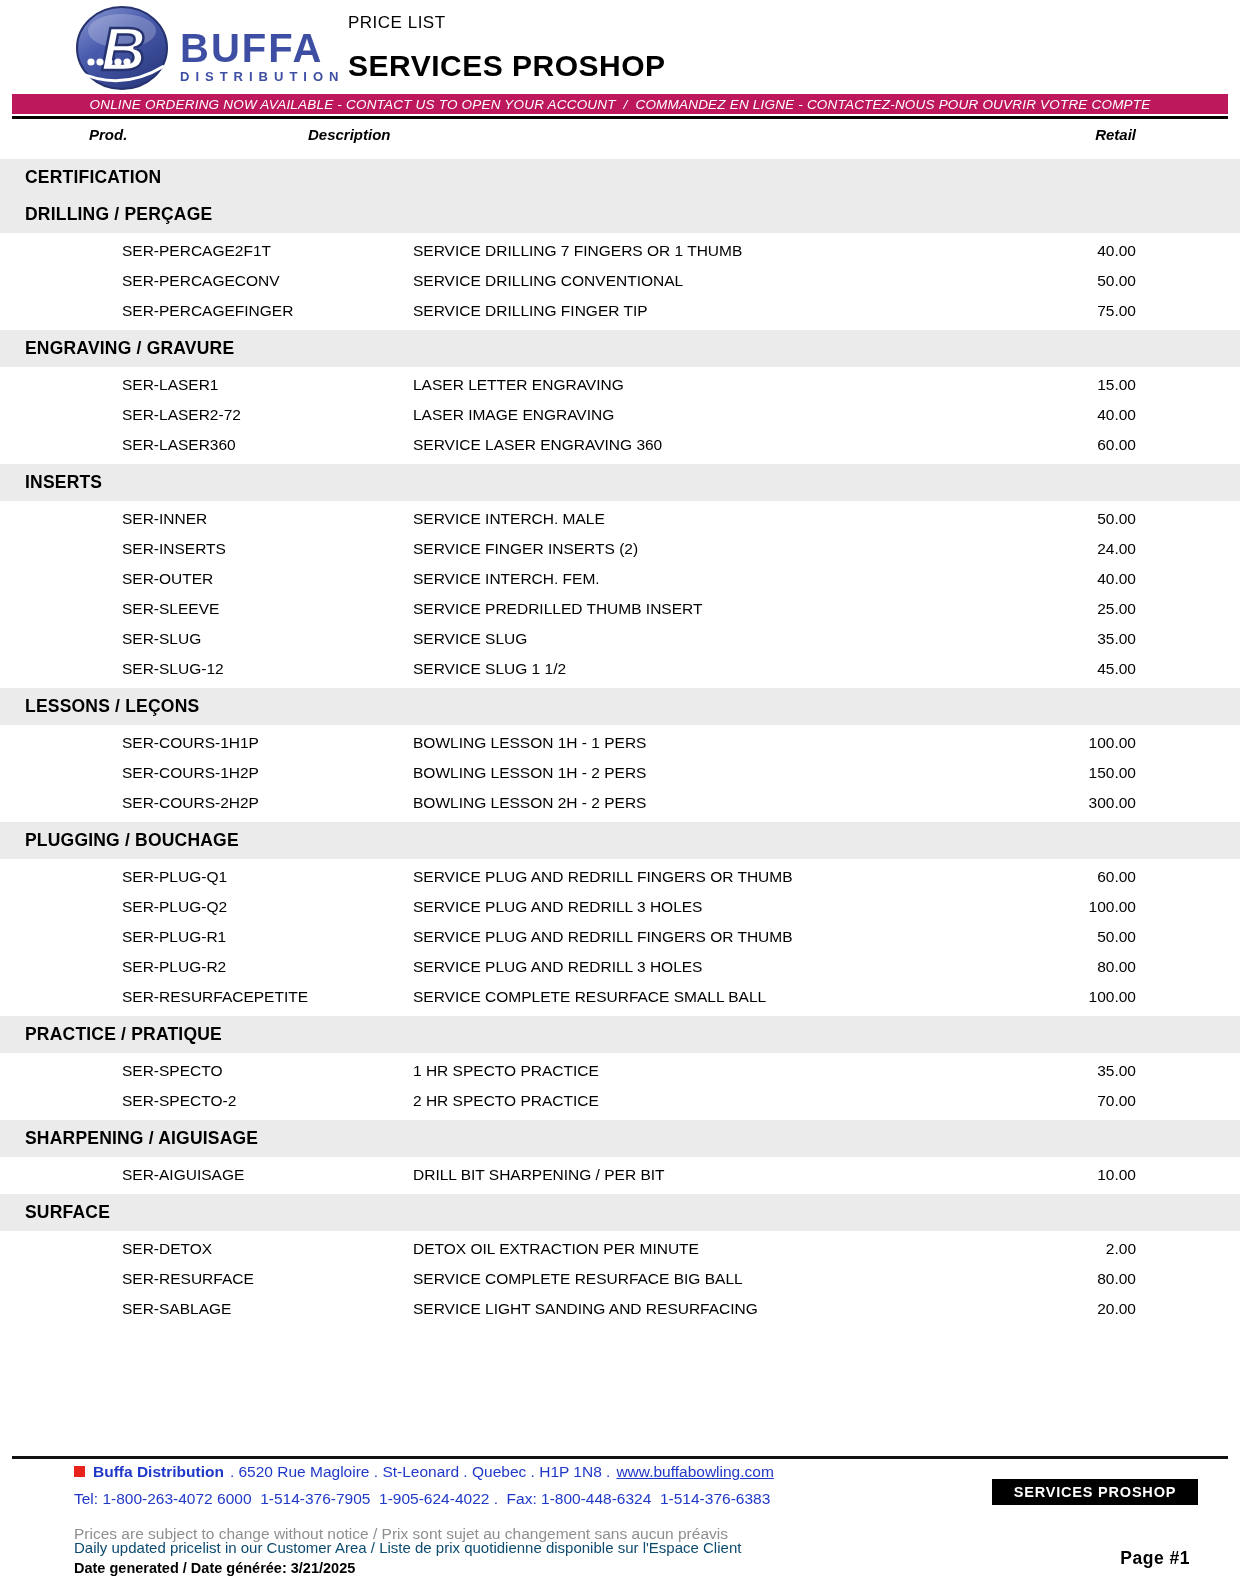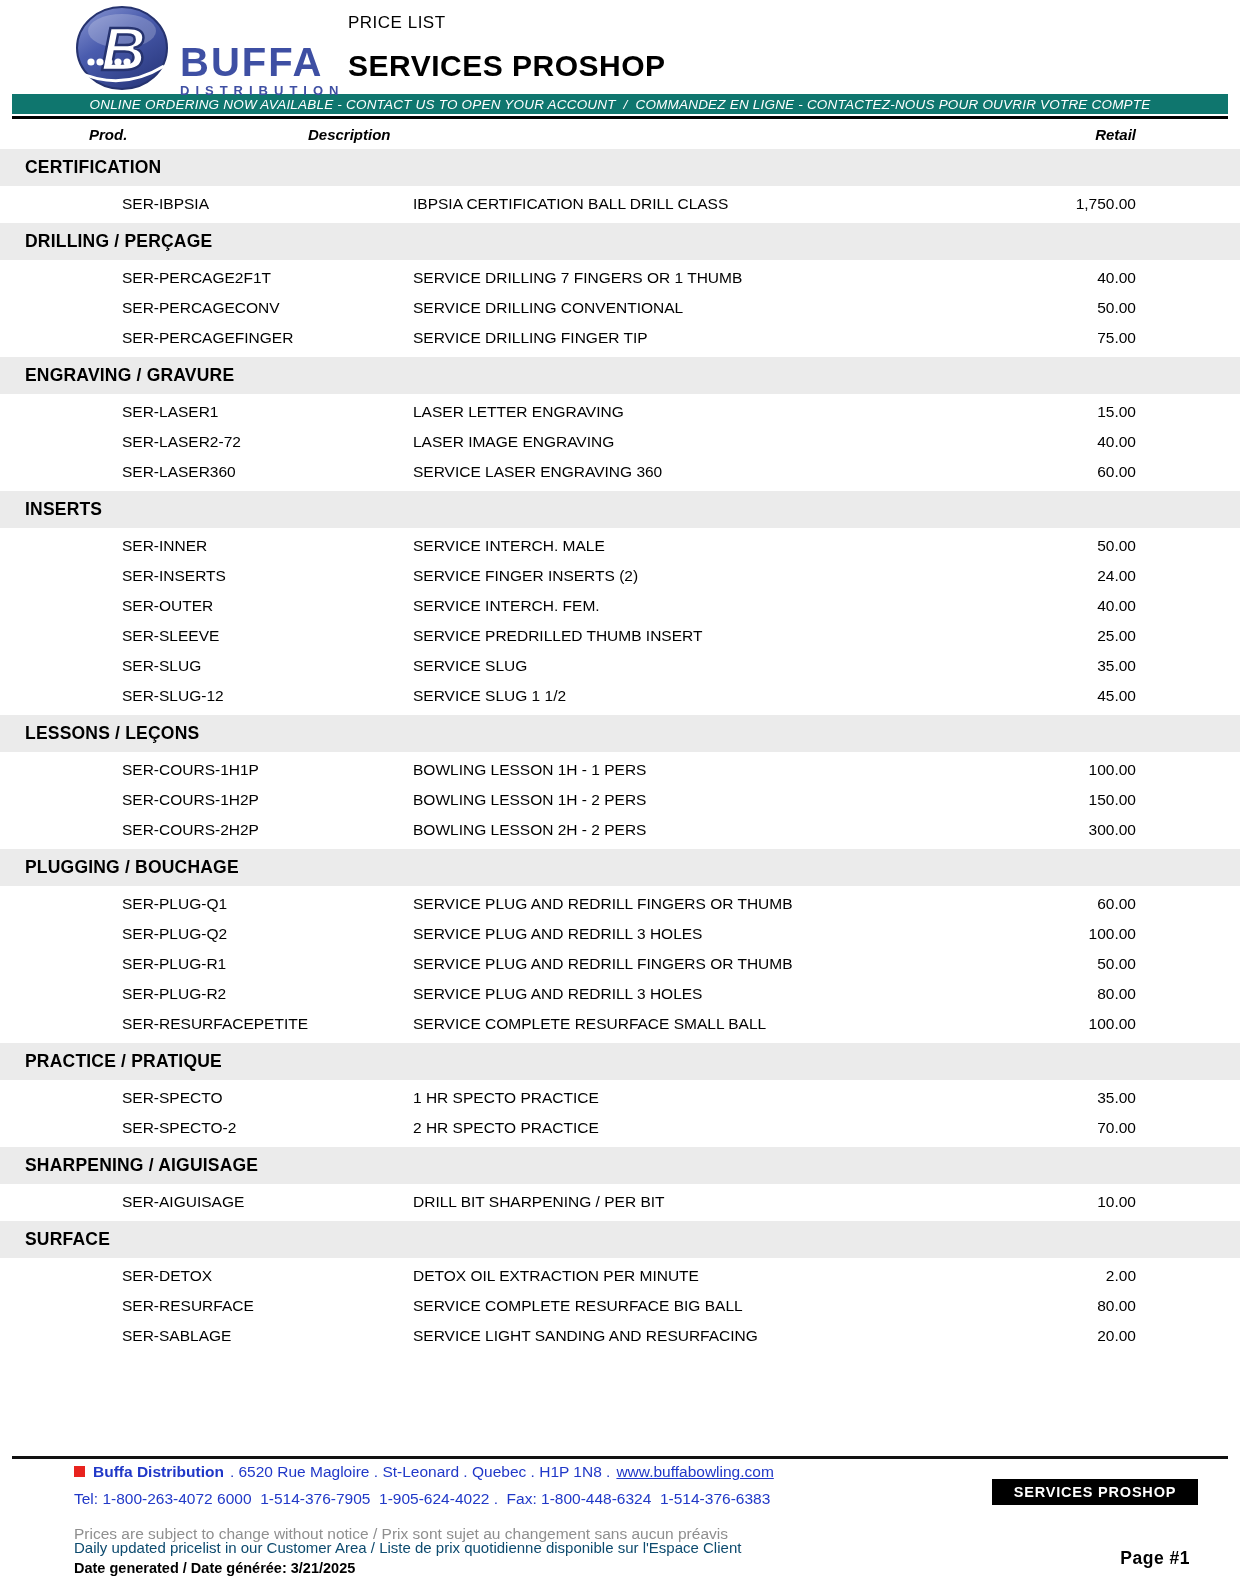--- a/index.html
+++ b/index.html
@@ -18,47 +18,47 @@
     color:#000;
     position:relative;
     overflow:hidden;
   }
   .page{position:relative;width:1240px;height:1584px;}
 
   
   .hdr{position:relative;height:94px;}
   .logo{position:absolute;left:74px;top:4px;display:flex;align-items:flex-start;}
   .logo svg{display:block;}
-  .logo-text{margin-left:10px;margin-top:40px;}
+  .logo-text{margin-left:10px;margin-top:26px;}
   .logo-brand{
     font-size:40px;font-weight:bold;color:var(--brand-blue);
     letter-spacing:2px;line-height:36px;
   }
   .logo-sub{
     font-size:13px;font-weight:bold;color:var(--brand-blue);
     letter-spacing:6px;margin-top:3px;
   }
   .hdr-titles{position:absolute;left:348px;top:13px;}
   .doc-type{font-size:17px;letter-spacing:0.5px;}
   .page-title{
     margin:0;margin-top:16px;
     font-size:30px;font-weight:800;letter-spacing:0.5px;
   }
 
   
   .banner{
-    margin:0 12px;height:20px;background:#0f766e;color:#fff;
+    margin:0 12px;height:20px;background:#be185d;color:#fff;
     font-size:13.5px;font-style:italic;
     display:flex;align-items:center;justify-content:center;
     white-space:pre;letter-spacing:0.2px;
   }
   .banner-underline{height:3px;background:#000;margin:2px 12px 0 12px;}
 
   
-  .col-headers{position:relative;height:30px;}
+  .col-headers{position:relative;height:40px;}
   .col-headers span{
     position:absolute;top:7px;
     font-weight:bold;font-style:italic;font-size:15px;
   }
   .col-prod{left:89px;}
   .col-desc{left:308px;}
   .col-retail{right:104px;text-align:right;}
 
   
   .section-band{
@@ -142,27 +142,20 @@
     <span class="col-prod">Prod.</span>
     <span class="col-desc">Description</span>
     <span class="col-retail">Retail</span>
   </div>
 
   <div class="price-table">
   <section class="tsection">
     <div class="section-band">
       <span>CERTIFICATION</span>
     </div>
-    <div class="rows">
-  <div class="row">
-    <span class="code">SER-IBPSIA</span>
-    <span class="desc">IBPSIA CERTIFICATION BALL DRILL CLASS</span>
-    <span class="price">1,750.00</span>
-  </div>
-</div>
   </section>
 
   <section class="tsection">
     <div class="section-band">
       <span>DRILLING / PERÇAGE</span>
     </div>
     <div class="rows">
   <div class="row">
     <span class="code">SER-PERCAGE2F1T</span>
     <span class="desc">SERVICE DRILLING 7 FINGERS OR 1 THUMB</span>

